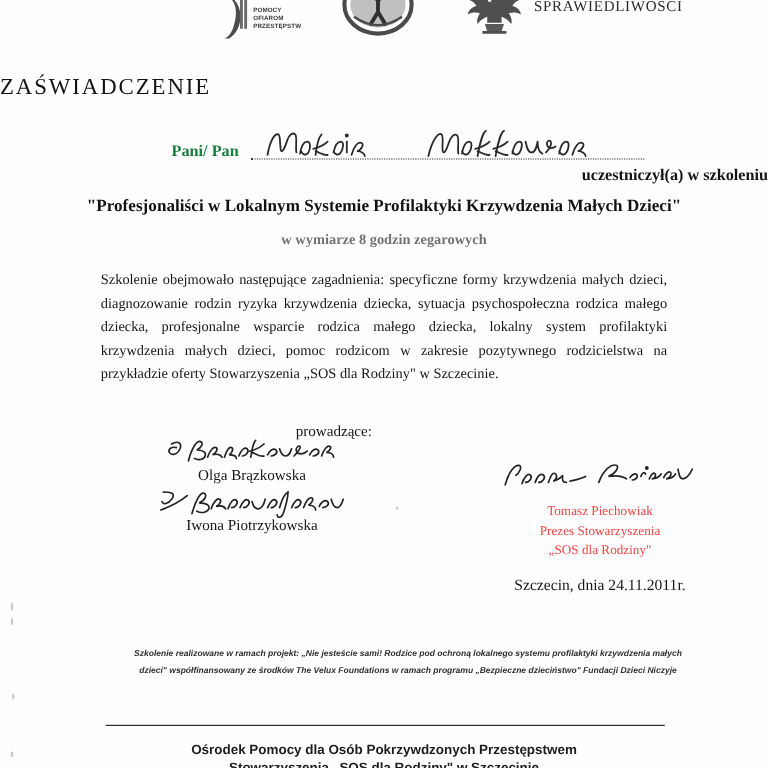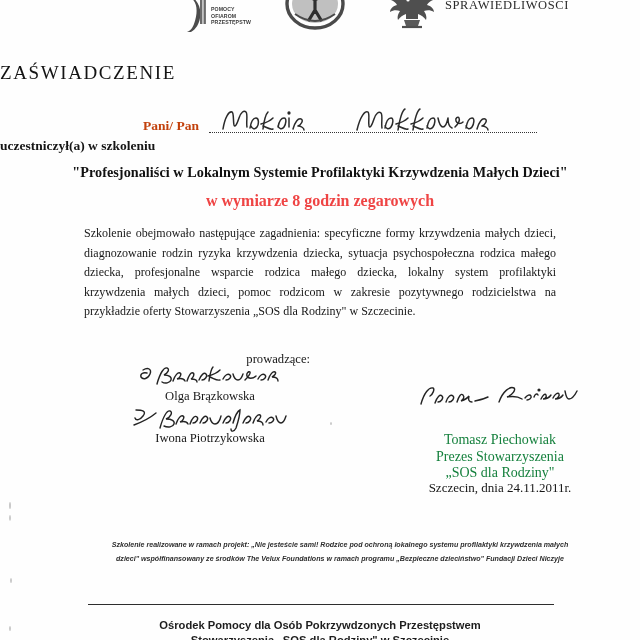--- a/index.html
+++ b/index.html
@@ -90,21 +90,21 @@
     left: 143px;
     width: 400px;
     height: 26px;
   }
   .recipient-label {
     position: absolute;
     left: 0;
     top: 4px;
     font-size: 13.5px;
     font-weight: bold;
-    color: #c2410c;
+    color: #15803d;
   }
   .dotted-fill {
     position: absolute;
     left: 66px;
     top: 4px;
     width: 328px;
     border-bottom: 1.6px dotted #333;
     height: 14px;
   }
   .handwriting {
@@ -112,21 +112,21 @@
     left: 74px;
     top: -9px;
     width: 320px;
     height: 30px;
   }
   .participated {
     position: absolute;
     top: 138px;
     left: 0;
     width: 640px;
-    text-align: left;
+    text-align: right;
     font-size: 13.5px;
     font-weight: bold;
     color: #151515;
   }
 
   
   .course-name {
     position: absolute;
     top: 164px;
     left: 0;
@@ -136,23 +136,23 @@
     font-weight: bold;
     letter-spacing: 0.05px;
     color: #111;
   }
   .course-hours {
     position: absolute;
     top: 192px;
     left: 0;
     width: 640px;
     text-align: center;
-    font-size: 16px;
-    font-weight: bold;
-    color: #ef4444;
+    font-size: 12px;
+    font-weight: bold;
+    color: #737373;
   }
 
   
   .body-text {
     position: absolute;
     top: 224px;
     left: 84px;
     width: 472px;
     font-size: 12px;
     line-height: 19.5px;
@@ -194,24 +194,24 @@
 
   .sig-right {
     position: absolute;
     top: 392px;
     left: 400px;
     width: 200px;
     text-align: center;
   }
   .sig-right .sig-scribble { top: -8px; }
   .sig-right-lines {
-    margin-top: 40px;
-    font-size: 14px;
+    margin-top: 26px;
+    font-size: 11px;
     line-height: 16.5px;
-    color: #15803d;
+    color: #ef4444;
   }
 
   .date-line {
     position: absolute;
     top: 480px;
     left: 400px;
     width: 200px;
     text-align: center;
     font-size: 13px;
     color: #171717;

